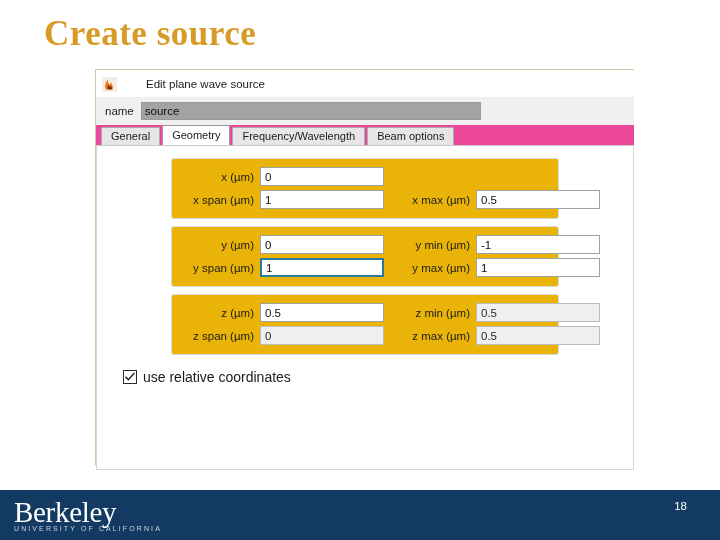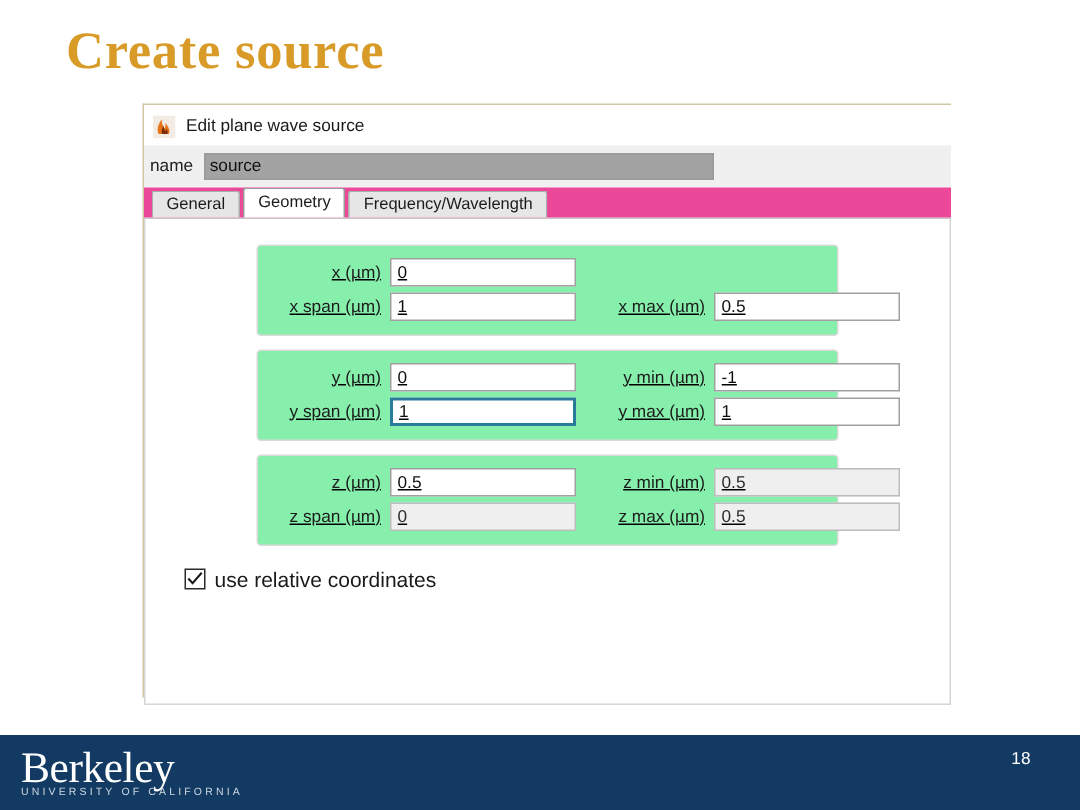--- a/index.html
+++ b/index.html
@@ -55,41 +55,42 @@
     width: 538px;
     background: #ffffff;
   }
   .dialog-titlebar {
     height: 26px;
     background: #ffffff;
     display: flex;
     align-items: center;
     padding-left: 6px;
     box-sizing: border-box;
+    gap: 22px;
   }
   .app-icon {
     width: 15px;
     height: 15px;
     margin-right: 7px;
     flex: 0 0 auto;
     display: block;
   }
   .dialog-title-text {
     font-size: 11.5px;
     color: #1a1a1a;
     white-space: nowrap;
   }
 
   
   .name-row {
     height: 28px;
     background: #f0f0f0;
     display: flex;
     align-items: center;
-    padding-left: 4px;
+    padding-left: 9px;
     box-sizing: border-box;
   }
   .name-label {
     font-size: 11.5px;
     color: #202020;
     margin-right: 7px;
   }
   .name-input {
     width: 340px;
     height: 18px;
@@ -142,28 +143,27 @@
     background: #ffffff;
     border: 1px solid #d6d6d6;
     border-top: 1px solid #c8c8c8;
     padding: 8px 0 0 0;
     min-height: 325px;
     box-sizing: border-box;
   }
 
   
   .coord-group {
-    margin: 9px auto 7px auto;
+    margin: 4px auto 7px auto;
     width: 388px;
     border: 1px solid #d9d9d9;
     border-radius: 3px;
-    background: #86efac;
+    background: #eab308;
     padding: 6px 0 7px 0;
     box-sizing: border-box;
-    text-decoration: underline;
   }
   .coord-row {
     display: flex;
     align-items: center;
     height: 23px;
   }
   .fld {
     display: flex;
     align-items: center;
   }
@@ -279,20 +279,21 @@
 
   <div class="name-row">
     <span class="name-label">name</span>
     <input class="name-input" type="text" value="source" style="">
   </div>
 
   <div class="tabstrip">
     <div class="tab">General</div>
     <div class="tab active">Geometry</div>
     <div class="tab">Frequency/Wavelength</div>
+    <div class="tab">Beam options</div>
   </div>
 
   <div class="tabpanel">
 
     <div class="coord-group">
       <div class="coord-row">
         <div class="fld">
           <span class="fld-label col-a">x (µm)</span>
           <input class="fld-input wide" type="text" value="0" style="">
         </div>

